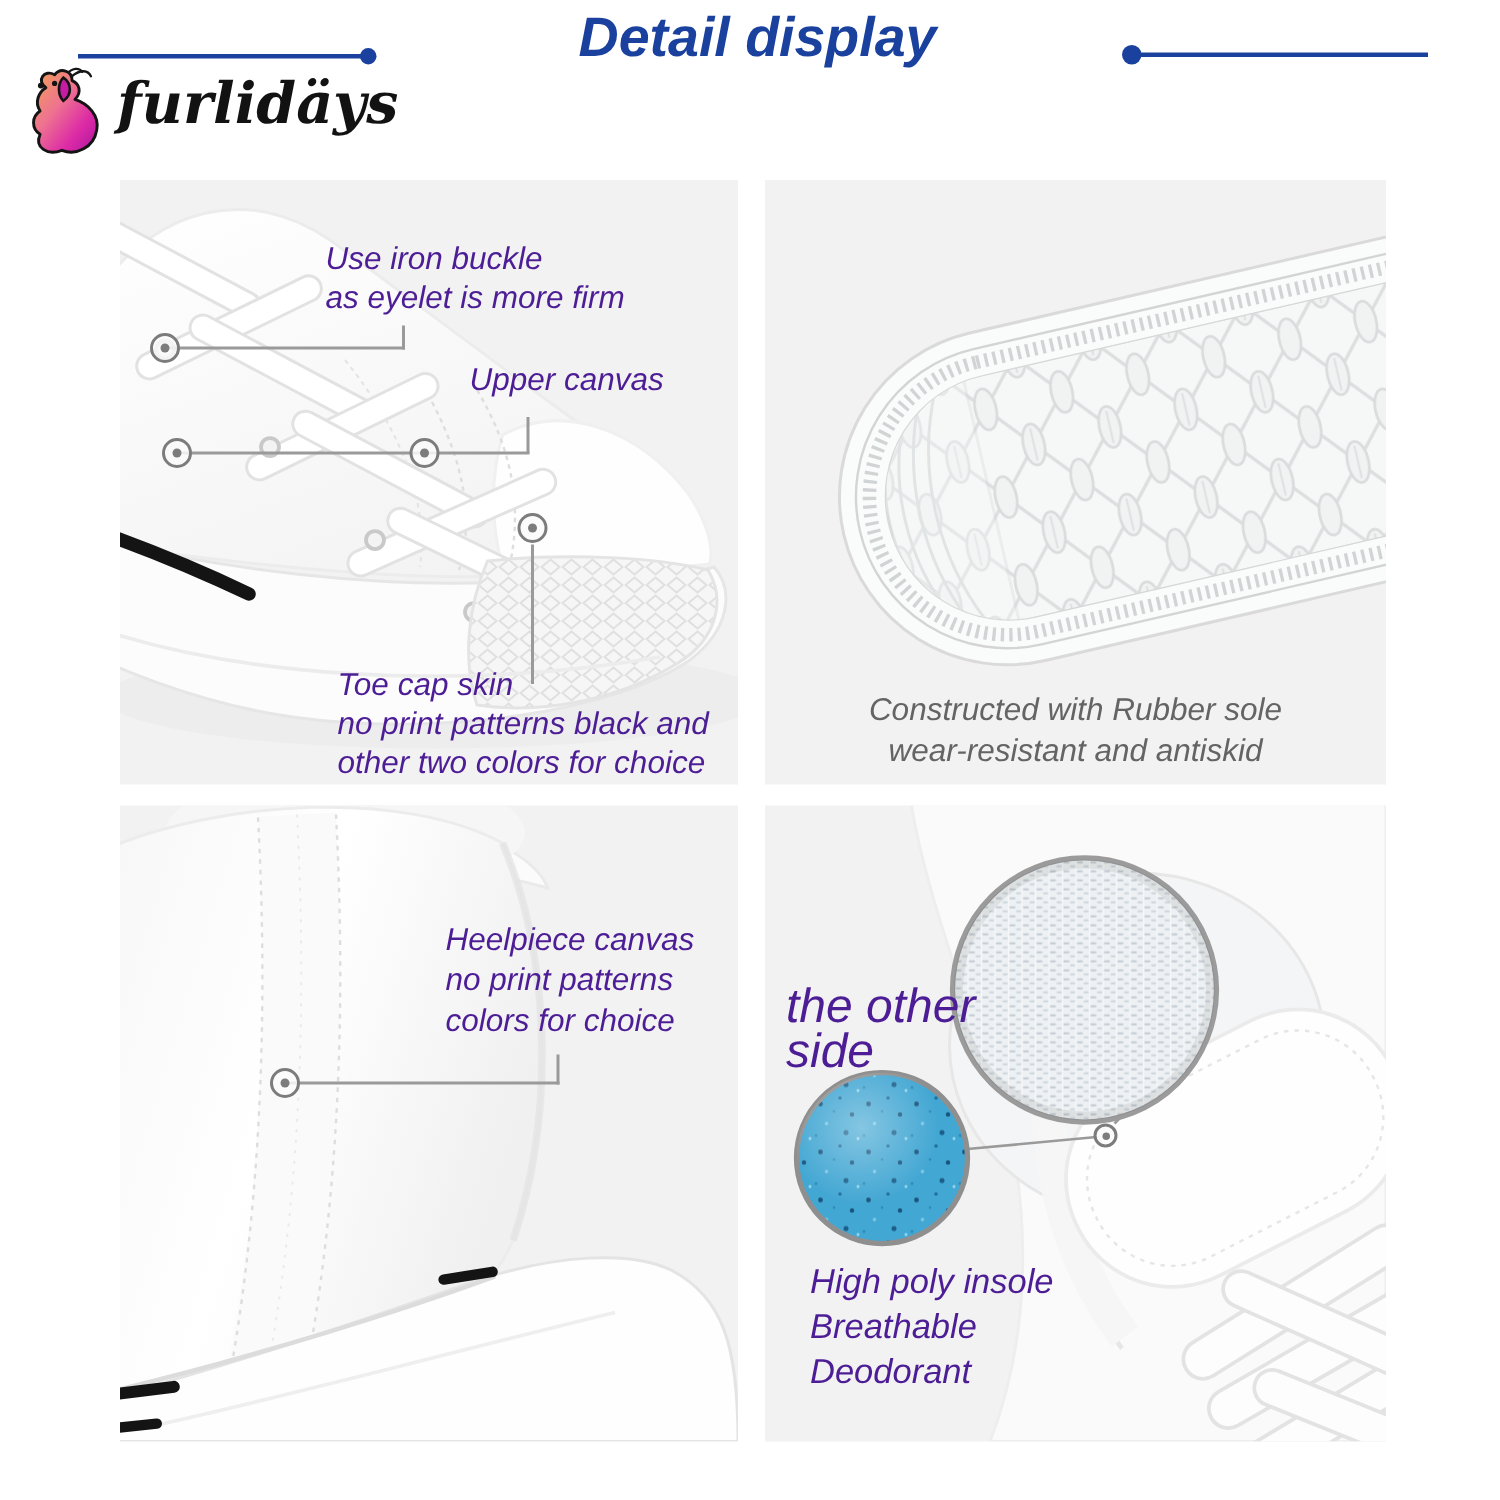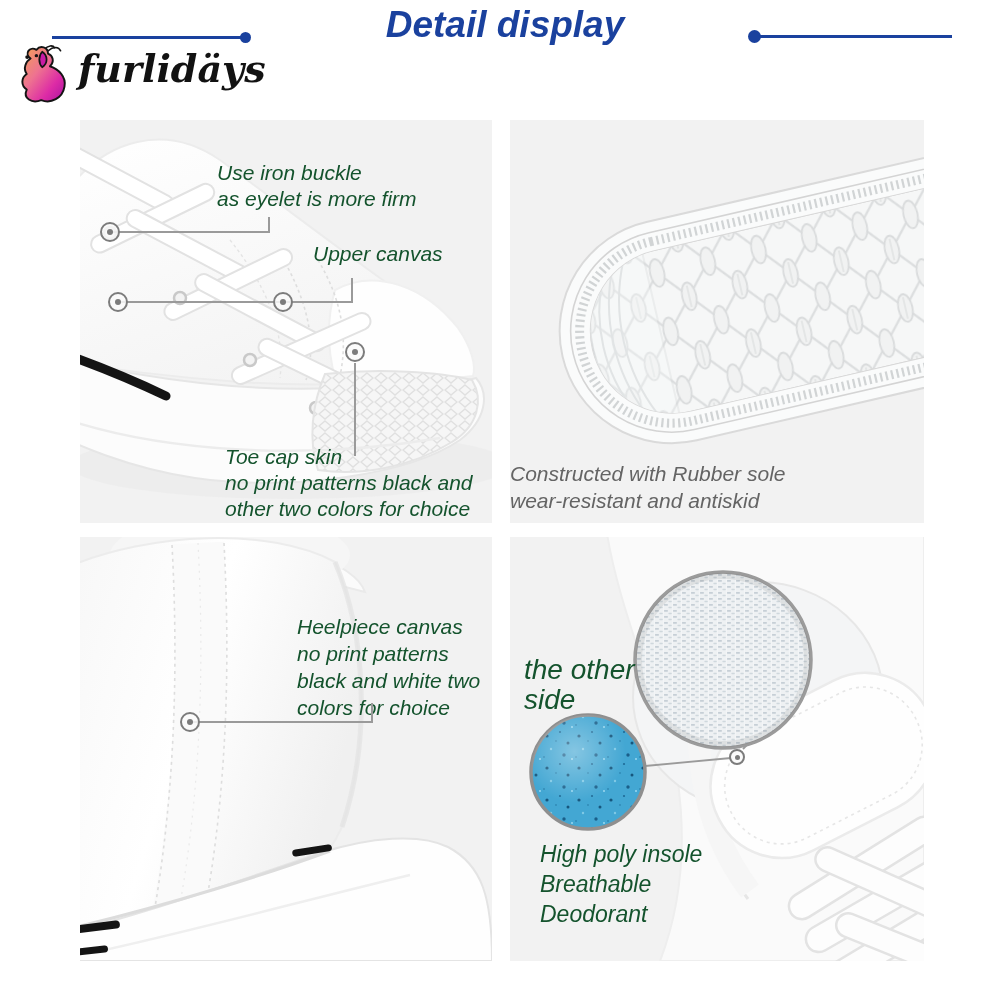--- a/index.html
+++ b/index.html
@@ -23,23 +23,23 @@
 
   
   .panel{position:absolute;background:#f2f2f2;overflow:hidden;}
   #panel-upper{left:80px;top:120px;width:412px;height:403px;}
   #panel-sole{left:510px;top:120px;width:414px;height:403px;}
   #panel-heel{left:80px;top:537px;width:412px;height:424px;}
   #panel-insole{left:510px;top:537px;width:414px;height:424px;}
   .photo{position:absolute;left:0;top:0;width:100%;height:100%;}
 
   
-  .callout{color:#14532d;font-size:21px;line-height:26px;}
+  .callout{color:#4c1d95;font-size:21px;line-height:26px;}
   .callout div{white-space:nowrap;}
-  .cap-center{width:100%;text-align:left;color:#646464;font-size:21px;line-height:27px;}
+  .cap-center{width:100%;text-align:center;color:#646464;font-size:21px;line-height:27px;}
 
   
   .cline{background:#9a9a9a;}
   .h2{height:2px;} .w2{width:2px;}
   .marker{width:20px;height:20px;border:2px solid #7c7c7c;border-radius:50%;
           background:rgba(250,250,250,.85);box-sizing:border-box;}
   .marker::after{content:"";position:absolute;left:50%;top:50%;width:6px;height:6px;margin:-3px 0 0 -3px;
           background:#7c7c7c;border-radius:50%;}
   .marker-sm{width:16px;height:16px;border-width:2px;}
   .marker-sm::after{width:5px;height:5px;margin:-2.5px 0 0 -2.5px;}
@@ -220,21 +220,20 @@
       <path d="M20,414 C120,392 230,362 330,338" fill="none" stroke="#efefef" stroke-width="2.5"></path>
 
       <rect x="212" y="310" width="40" height="7" rx="3.5" fill="#141414" transform="rotate(-9 232 313)"></rect>
       <rect x="-8" y="386" width="48" height="8" rx="4" fill="#141414" transform="rotate(-7 16 390)"></rect>
       <rect x="-6" y="410" width="34" height="7" rx="3.5" fill="#141414" transform="rotate(-6 11 413)"></rect>
     </svg>
 
     <div class="abs callout" style="left:217px;top:76px;line-height:27px;">
       <div>Heelpiece canvas</div>
       <div>no print patterns</div>
-      <div>black and white two</div>
       <div>colors for choice</div>
     </div>
     <div class="abs cline w2" style="left:291px;top:166px;height:20px;"></div>
     <div class="abs cline h2" style="left:110px;top:184px;width:183px;"></div>
     <span class="abs marker" style="left:100px;top:175px;"></span>
   </div>
 
   <div class="panel" id="panel-insole">
     <svg class="photo" viewBox="0 0 414 424">
       <defs>
@@ -288,21 +287,21 @@
         <circle cx="213" cy="123" r="88" fill="url(#fabricPat)" stroke="#9b9b9b" stroke-width="3.5"></circle>
         <circle cx="213" cy="123" r="84" fill="none" stroke="#00000012" stroke-width="6"></circle>
       </g>
 
       <g>
         <circle cx="78" cy="235" r="57" fill="url(#bluePat)" stroke="#8f8f8f" stroke-width="3.5"></circle>
         <circle cx="78" cy="235" r="57" fill="url(#blueSheen)"></circle>
       </g>
     </svg>
 
-    <div class="abs callout" style="left:14px;top:118px;font-size:28px;line-height:30px;">
+    <div class="abs callout" style="left:14px;top:118px;font-size:32px;line-height:30px;">
       <div>the other</div>
       <div>side</div>
     </div>
 
     <span class="abs marker marker-sm" style="left:219px;top:212px;"></span>
 
     <div class="abs callout" style="left:30px;top:302px;font-size:23px;line-height:30px;">
       <div>High poly insole</div>
       <div>Breathable</div>
       <div>Deodorant</div>

